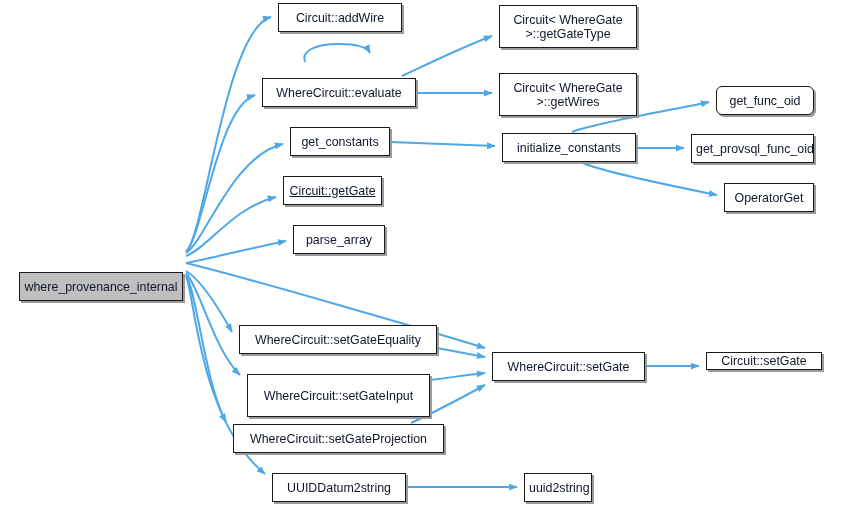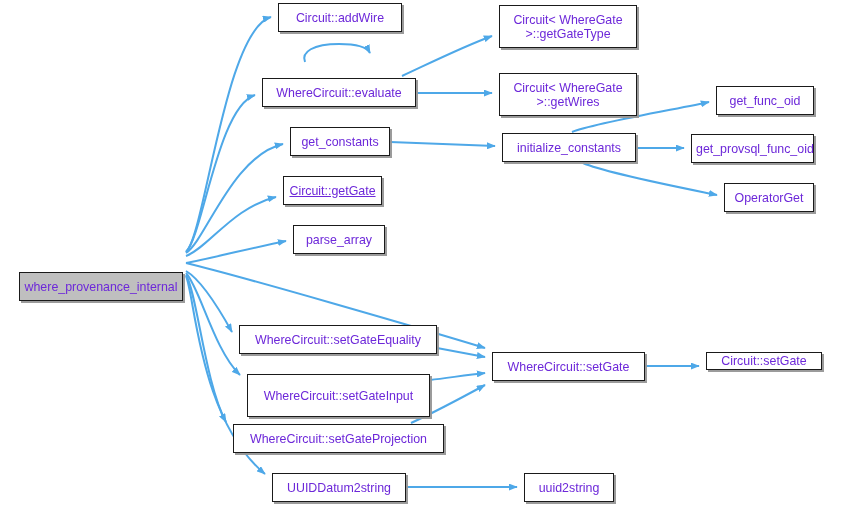--- a/index.html
+++ b/index.html
@@ -22,21 +22,21 @@
     top: 0;
     width: 843px;
     height: 507px;
     pointer-events: none;
   }
   .node {
     position: absolute;
     box-sizing: border-box;
     border: 1px solid #1a1a1a;
     background: #ffffff;
-    color: #6d28d9;
+    color: #0f172a;
     font-size: 12.4px;
     line-height: 14px;
     text-align: center;
     display: flex;
     align-items: center;
     justify-content: center;
     white-space: pre;
     box-shadow: 2px 2px 0 0 rgba(150,150,150,0.95);
   }
   .node.root {
@@ -96,20 +96,20 @@
       <div class="node" style="left: 239px; top: 325px; width: 198px; height: 29px;"><span class="label">WhereCircuit::setGateEquality</span></div>
       <div class="node" style="left: 247px; top: 374px; width: 183px; height: 43px;"><span class="label">WhereCircuit::setGateInput</span></div>
       <div class="node" style="left: 233px; top: 424px; width: 211px; height: 29px;"><span class="label">WhereCircuit::setGateProjection</span></div>
       <div class="node" style="left: 272px; top: 473px; width: 134px; height: 29px;"><span class="label">UUIDDatum2string</span></div>
       <div class="node" style="left: 499px; top: 5px; width: 138px; height: 43px;"><span class="label">Circuit&lt; WhereGate
 &gt;::getGateType</span></div>
       <div class="node" style="left: 499px; top: 73px; width: 138px; height: 43px;"><span class="label">Circuit&lt; WhereGate
 &gt;::getWires</span></div>
       <div class="node" style="left: 502px; top: 133px; width: 134px; height: 29px;"><span class="label">initialize_constants</span></div>
       <div class="node" style="left: 492px; top: 352px; width: 153px; height: 29px;"><span class="label">WhereCircuit::setGate</span></div>
-      <div class="node" style="left: 524px; top: 473px; width: 90px; height: 29px;"><span class="label">uuid2string</span></div>
-      <div class="node" style="left: 716px; top: 86px; width: 98px; height: 29px;"><span class="label">get_func_oid</span></div>
+      <div class="node" style="left: 524px; top: 473px; width: 68px; height: 29px;"><span class="label">uuid2string</span></div>
+      <div class="node" style="left: 716px; top: 86px; width: 98px; height: 29px; border-radius: 6px;"><span class="label">get_func_oid</span></div>
       <div class="node" style="left: 691px; top: 134px; width: 123px; height: 29px;"><span class="label">get_provsql_func_oid</span></div>
       <div class="node" style="left: 724px; top: 183px; width: 90px; height: 29px;"><span class="label">OperatorGet</span></div>
       <div class="node" style="left: 706px; top: 352px; width: 116px; height: 18px;"><span class="label">Circuit::setGate</span></div>
     </div>
 
 </div>
 
 </body></html>

